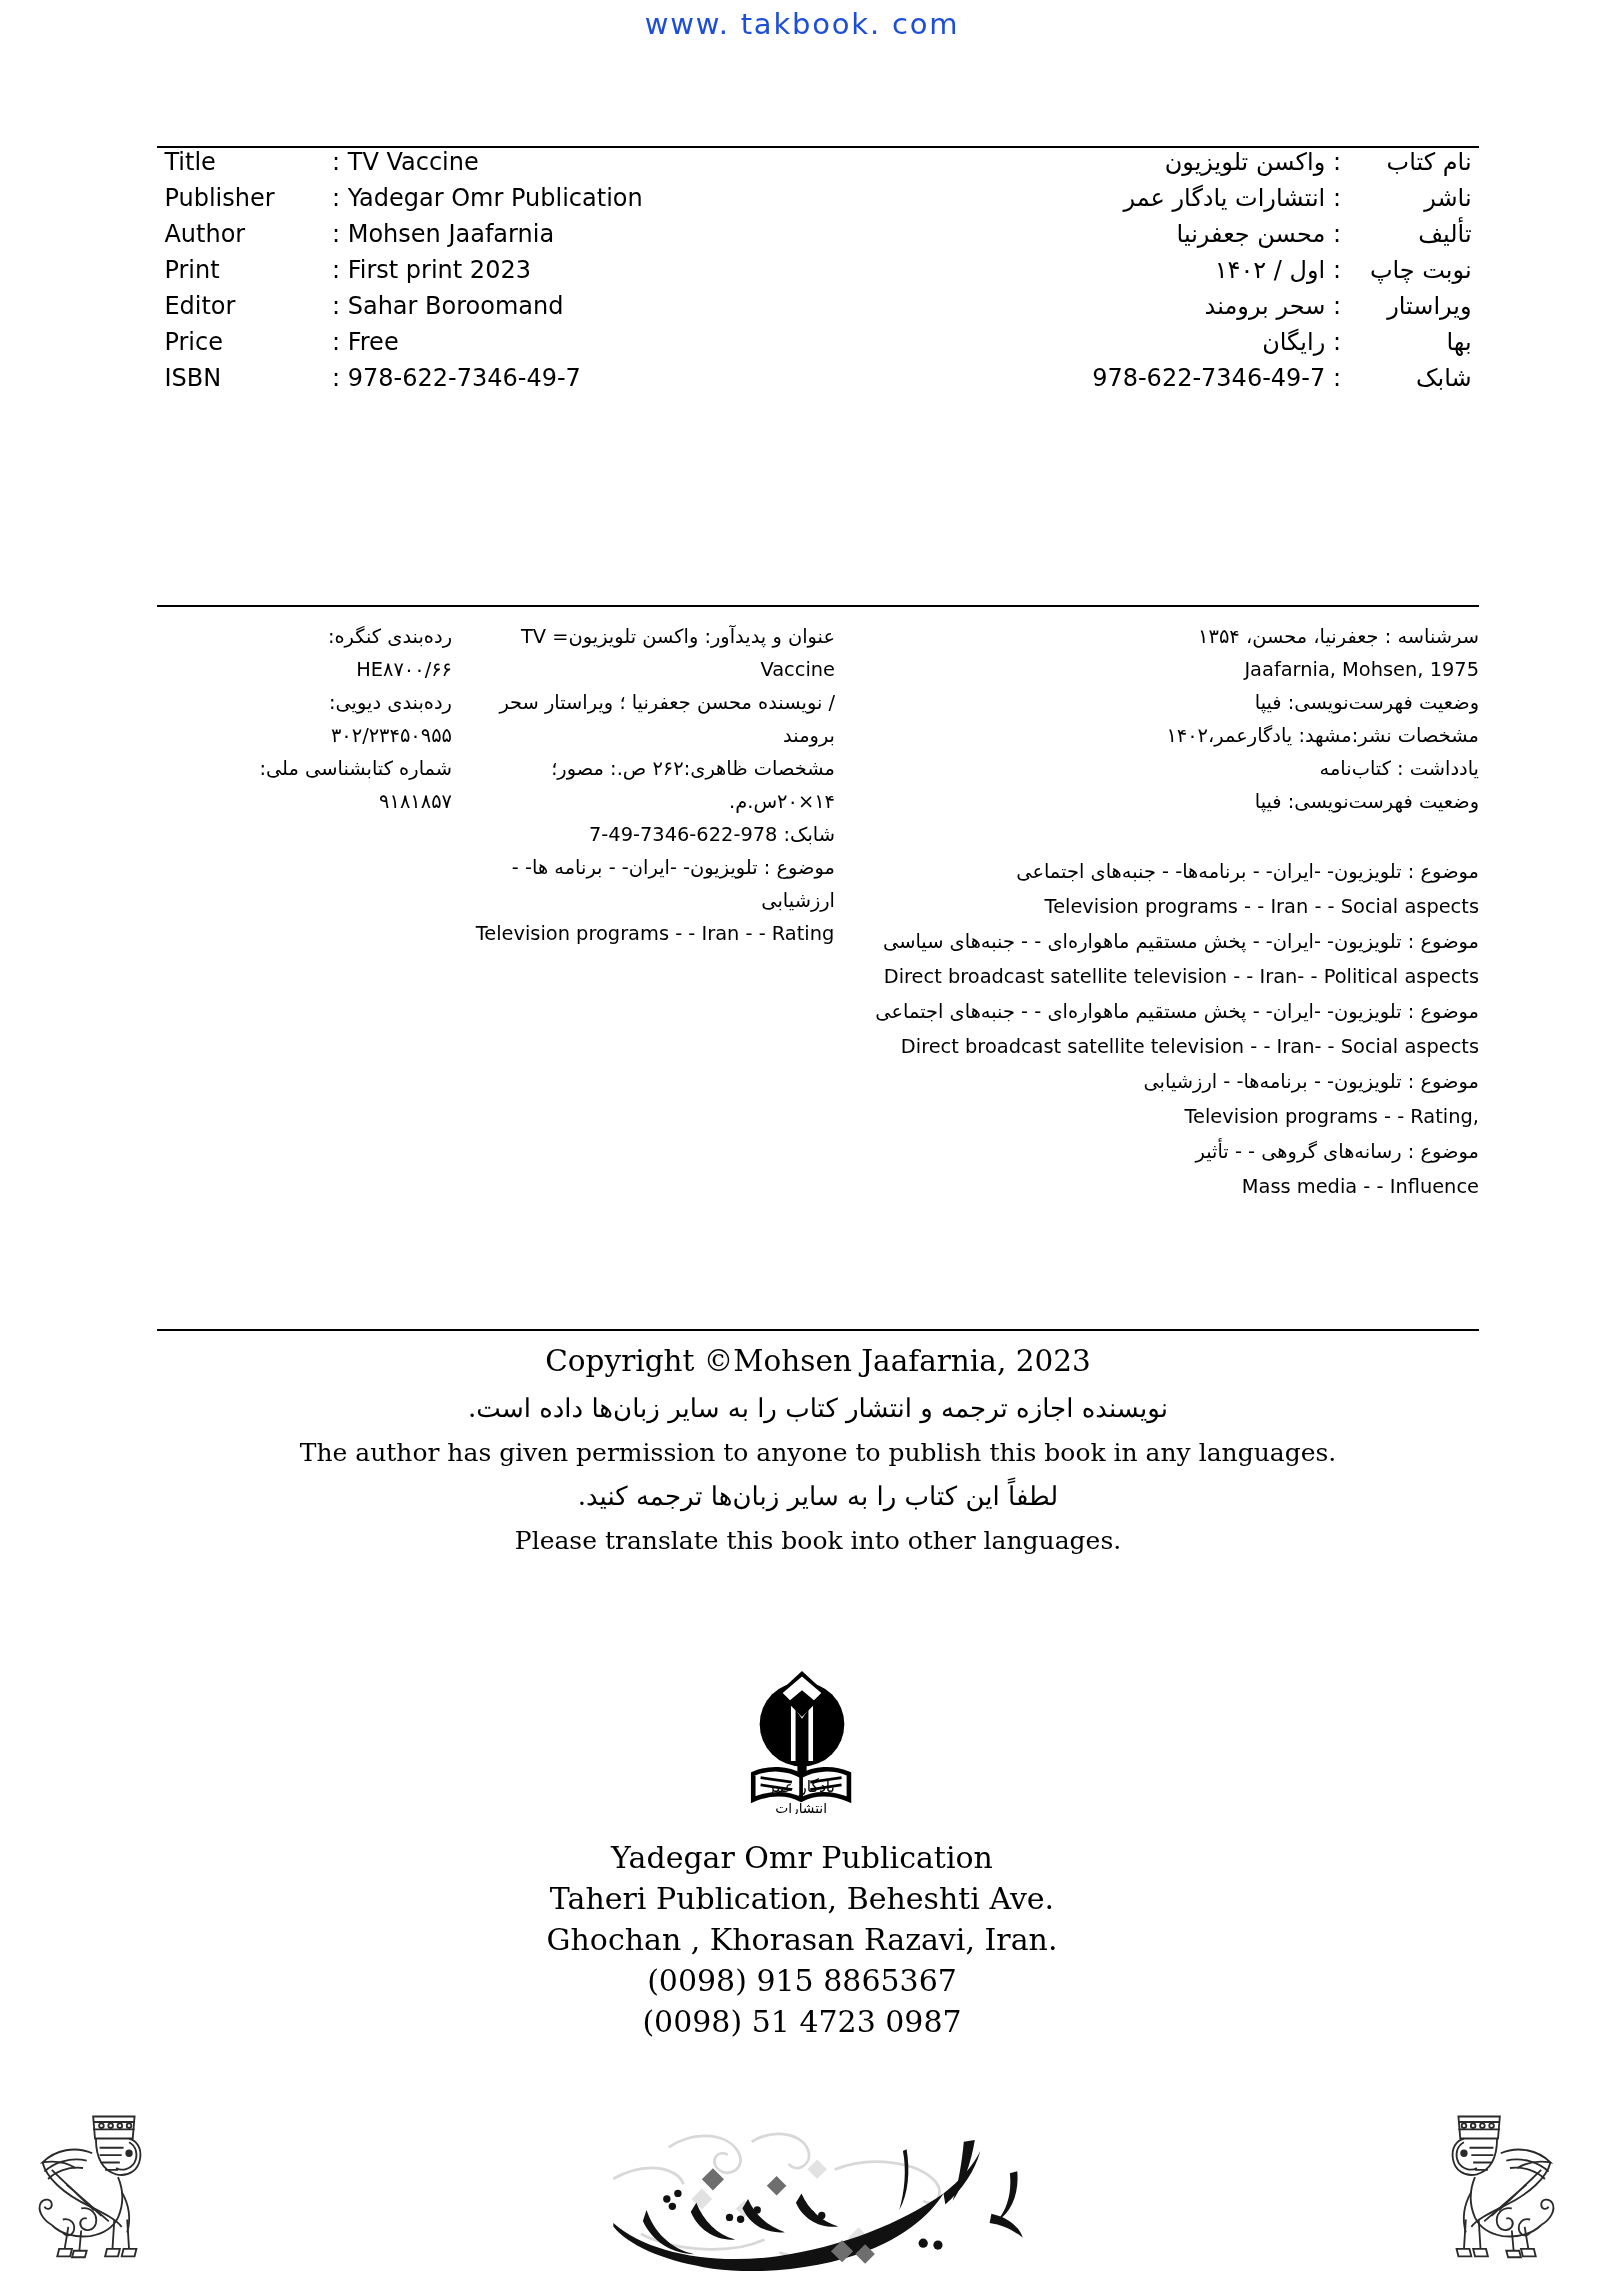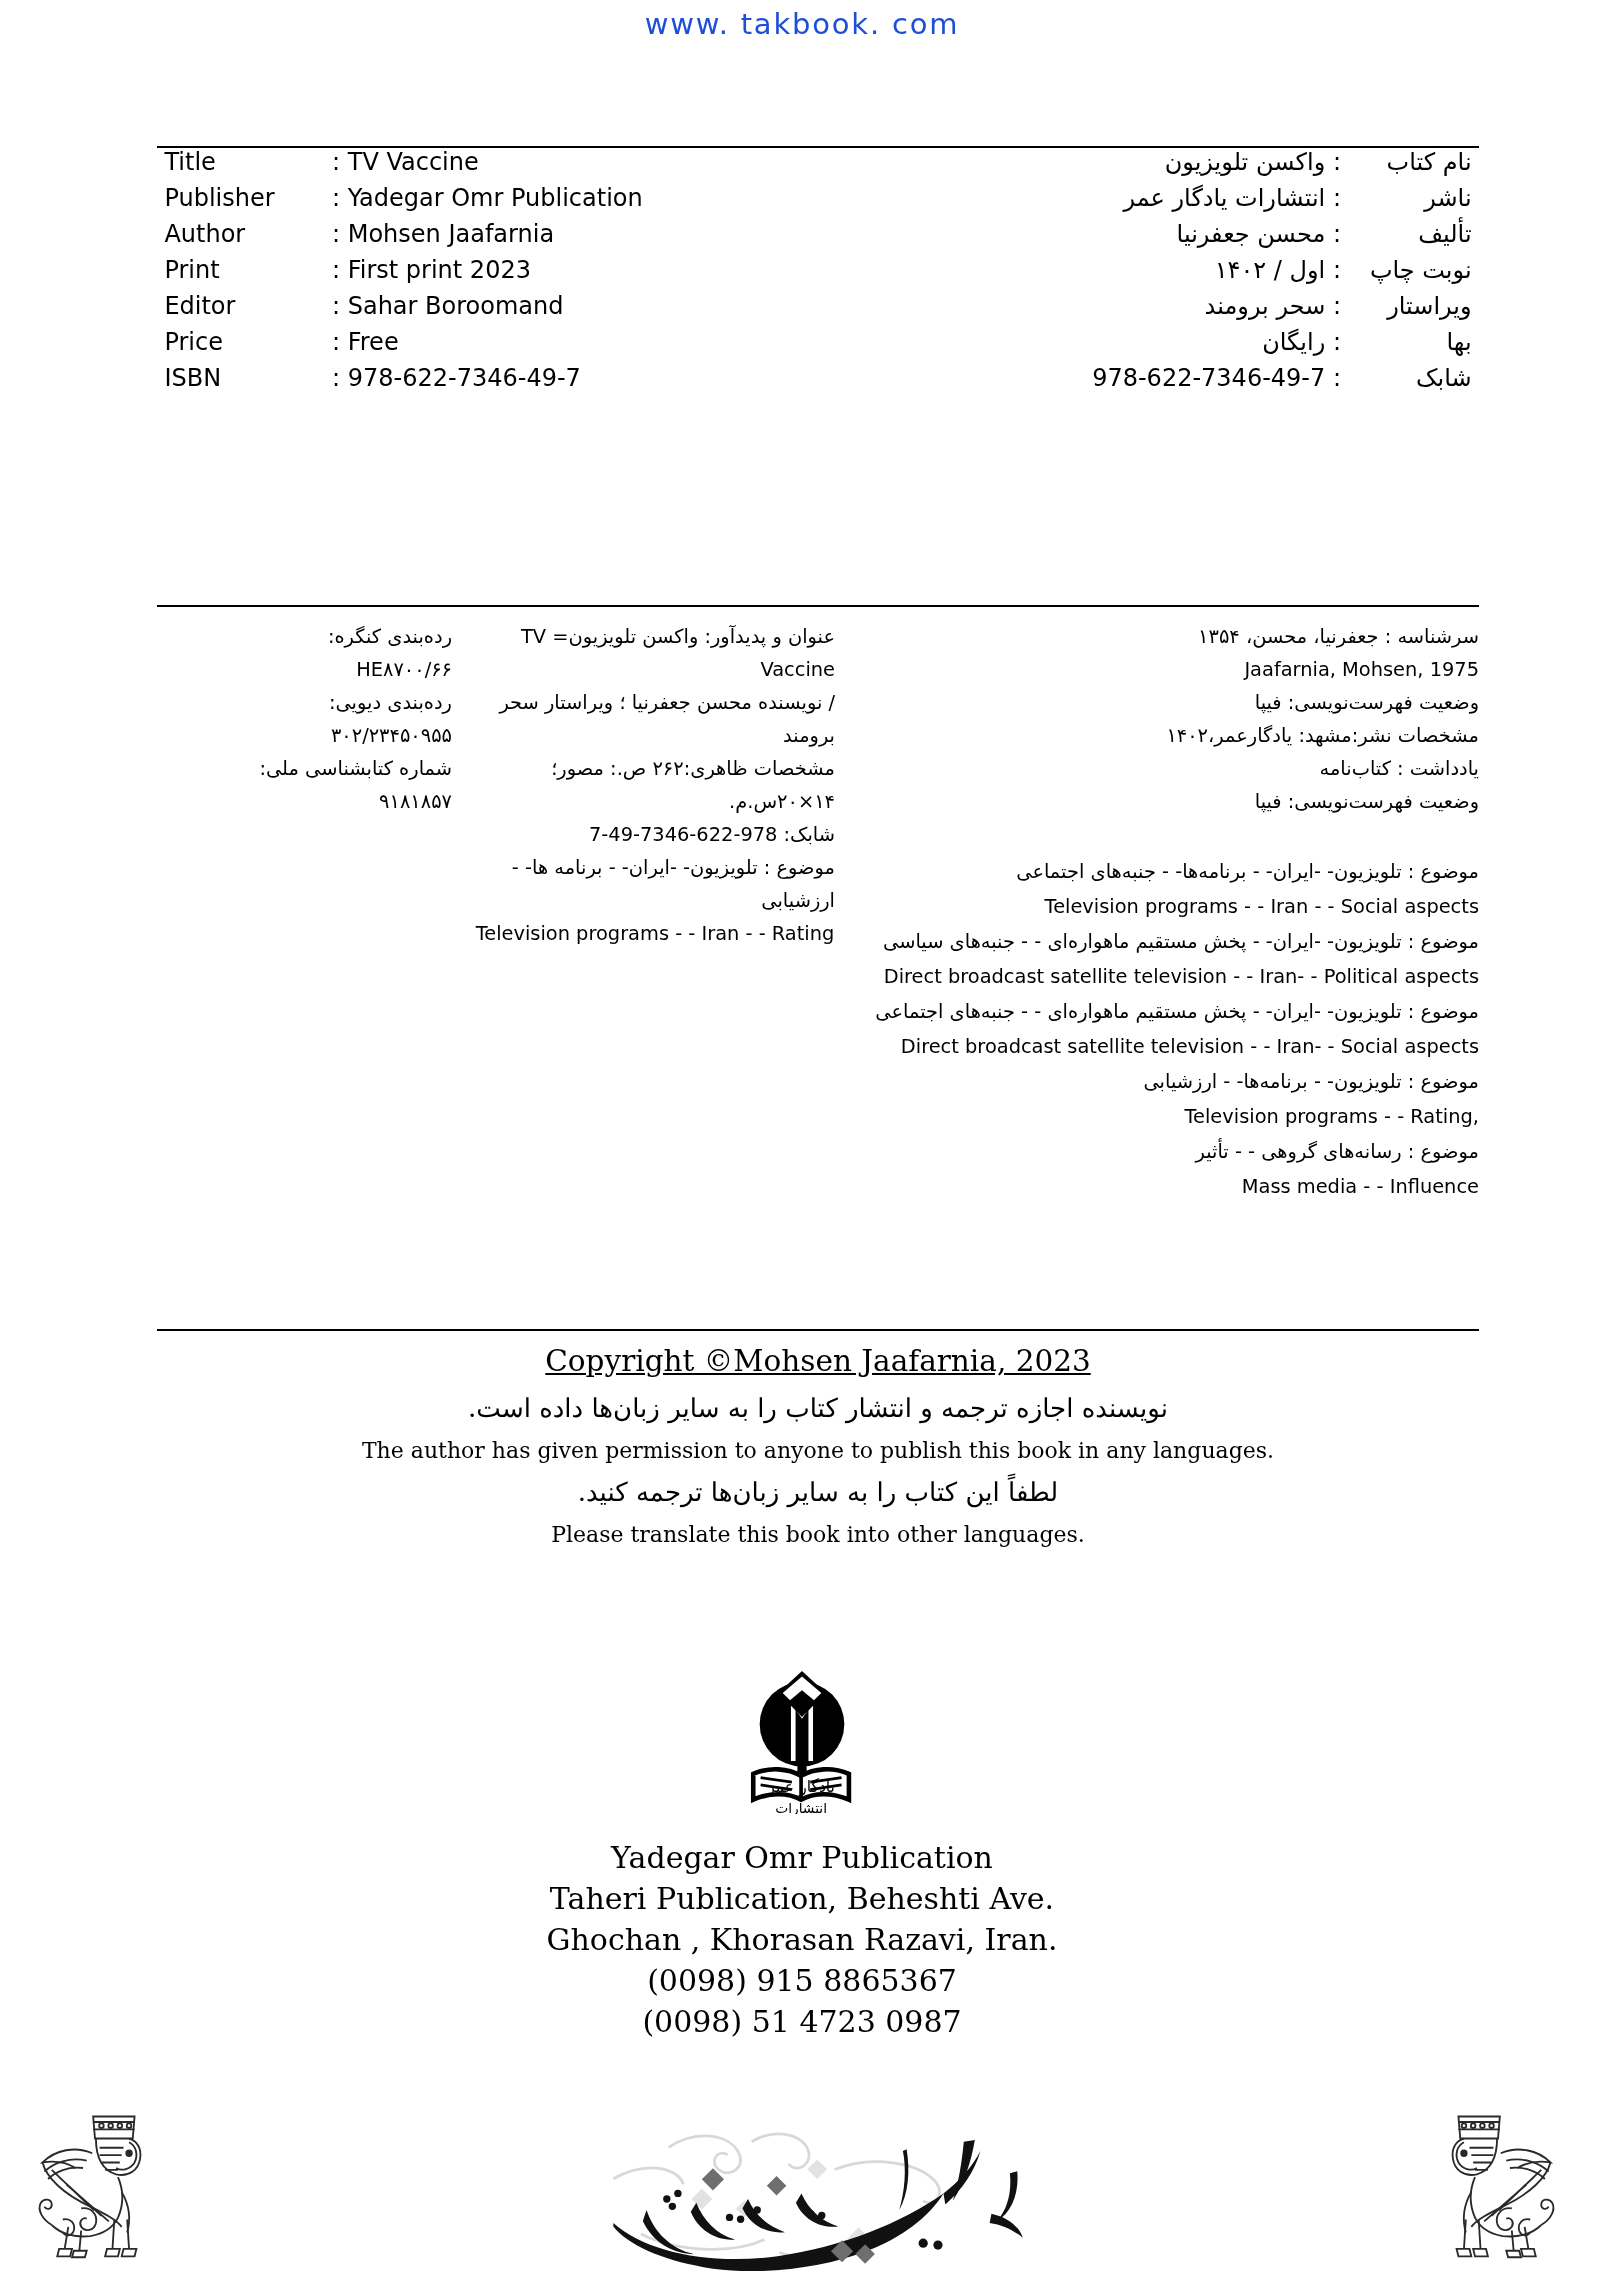--- a/index.html
+++ b/index.html
@@ -138,31 +138,30 @@
     top: 1329px;
     width: 1322px;
     border-top: 2.8px solid #000;
     text-align: center;
     font-family: "DejaVu Serif", serif;
   }
   .cr-en {
     font-family: "DejaVu Serif", serif;
     font-size: 29.5px;
     margin-top: 13px;
-    text-decoration: underline;
   }
   .cr-fa {
     font-family: "DejaVu Serif", serif;
     direction: rtl;
     font-size: 26px;
     margin-top: 14.8px;
   }
   .cr-en2 {
     font-family: "DejaVu Serif", serif;
-    font-size: 22px;
+    font-size: 25px;
     margin-top: 14.8px;
   }
 
   
   .logo-wrap {
     position: absolute;
     left: 0;
     top: 1652px;
     width: 1604px;
     text-align: center;

